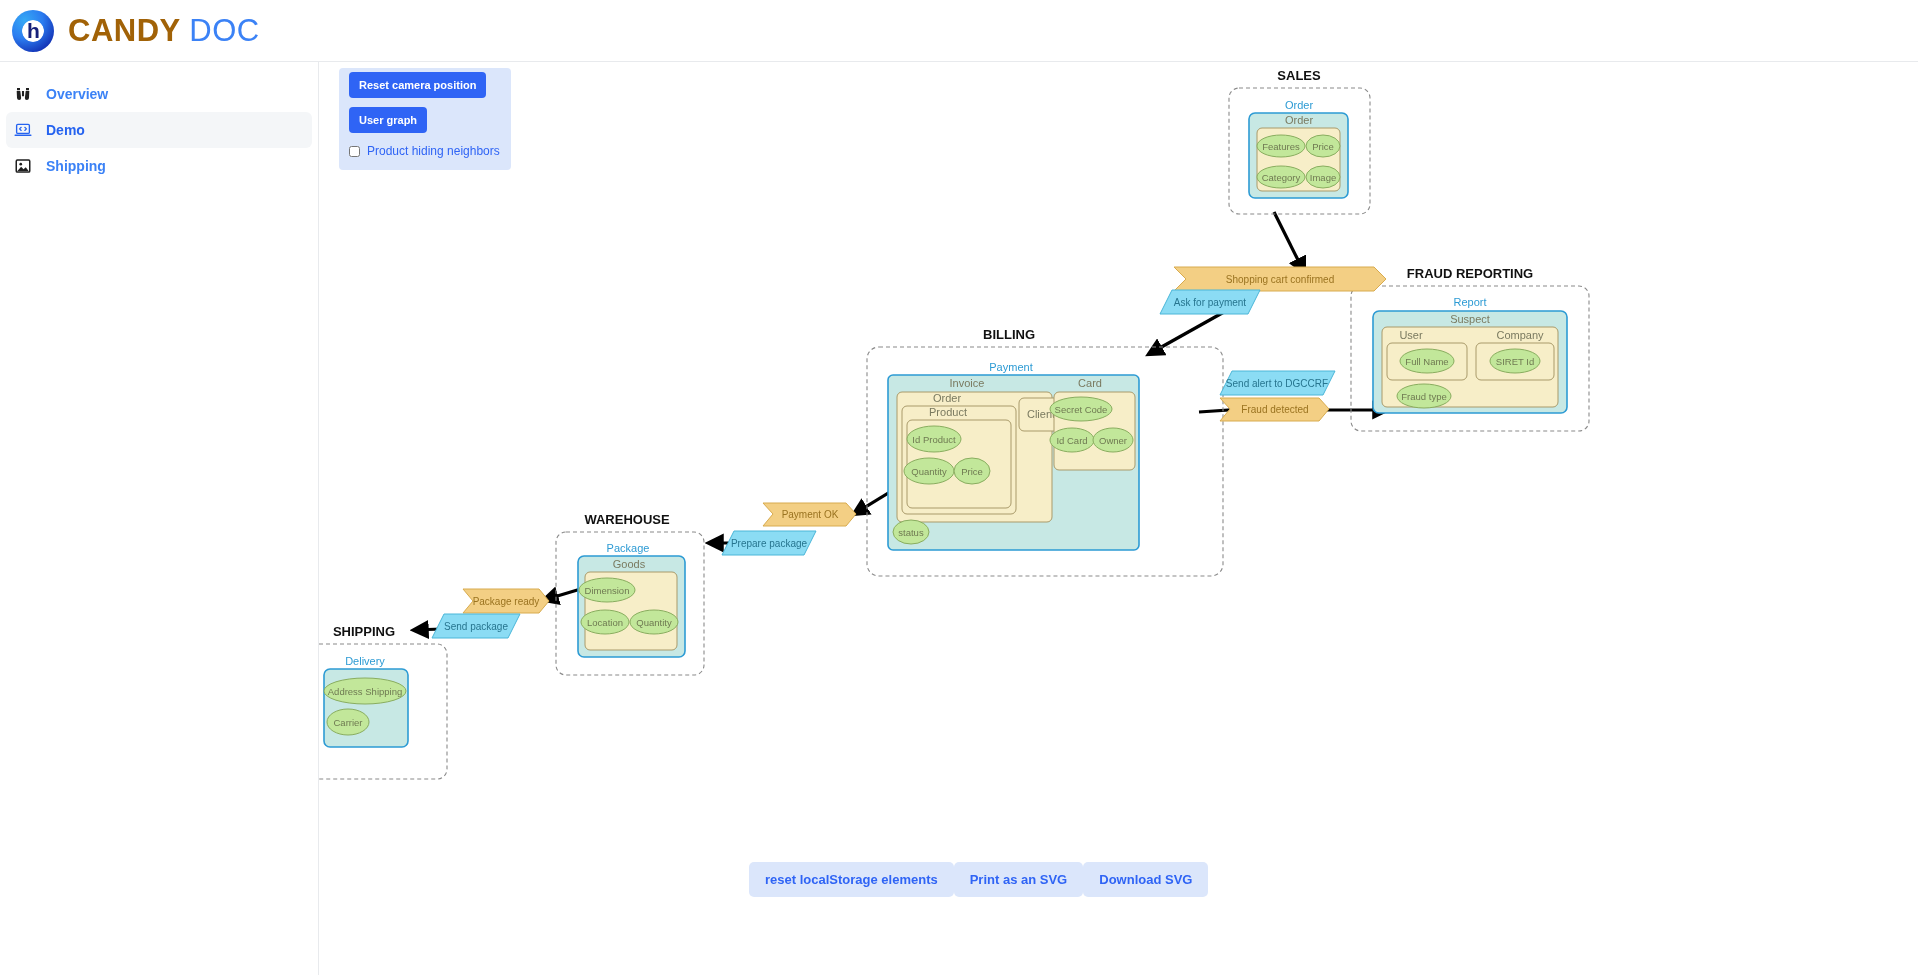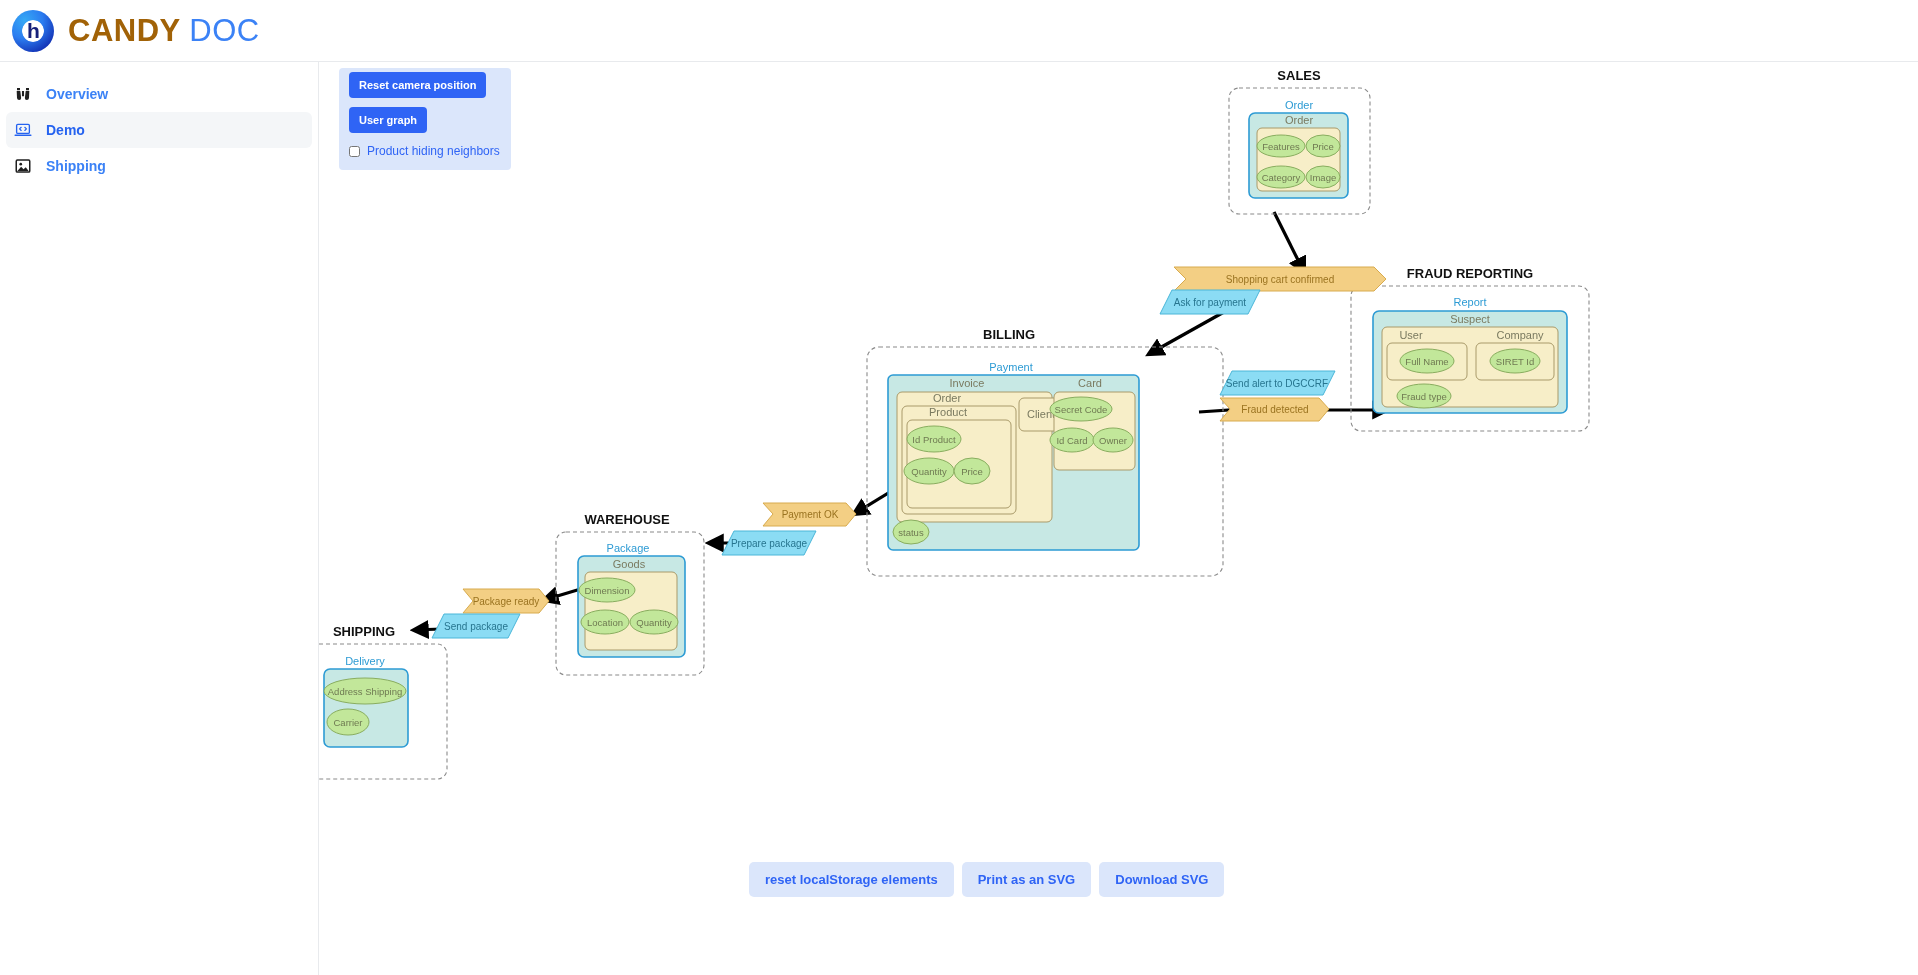--- a/index.html
+++ b/index.html
@@ -98,21 +98,21 @@
     font: 600 11px "Liberation Sans", sans-serif;
     padding: 7px 10px; margin-bottom: 9px; cursor: pointer;
   }
   .chk-row { display: flex; align-items: center; gap: 7px; margin-top: 2px; }
   .chk-row input { width: 11px; height: 11px; margin: 0; cursor: pointer; accent-color: #2f64f5; }
   .chk-row label { font: 12px "Liberation Sans", sans-serif; color: #2f64f5; cursor: pointer; }
 
   
   .bottom-bar {
     position: absolute; left: 430px; top: 800px;
-    display: flex; gap: 8px;
+    display: flex; gap: 0;
   }
   .btn-soft {
     background: #dbe6fb; color: #2f64f5; border: 0; border-radius: 5px;
     font: 600 13px "Liberation Sans", sans-serif;
     padding: 10px 16px; cursor: pointer;
   }
 
   
   .graph { position: absolute; left: 0; top: 0; }
   .ctx-label { font: bold 13px "Liberation Sans", sans-serif; fill: #111; text-anchor: middle; }

